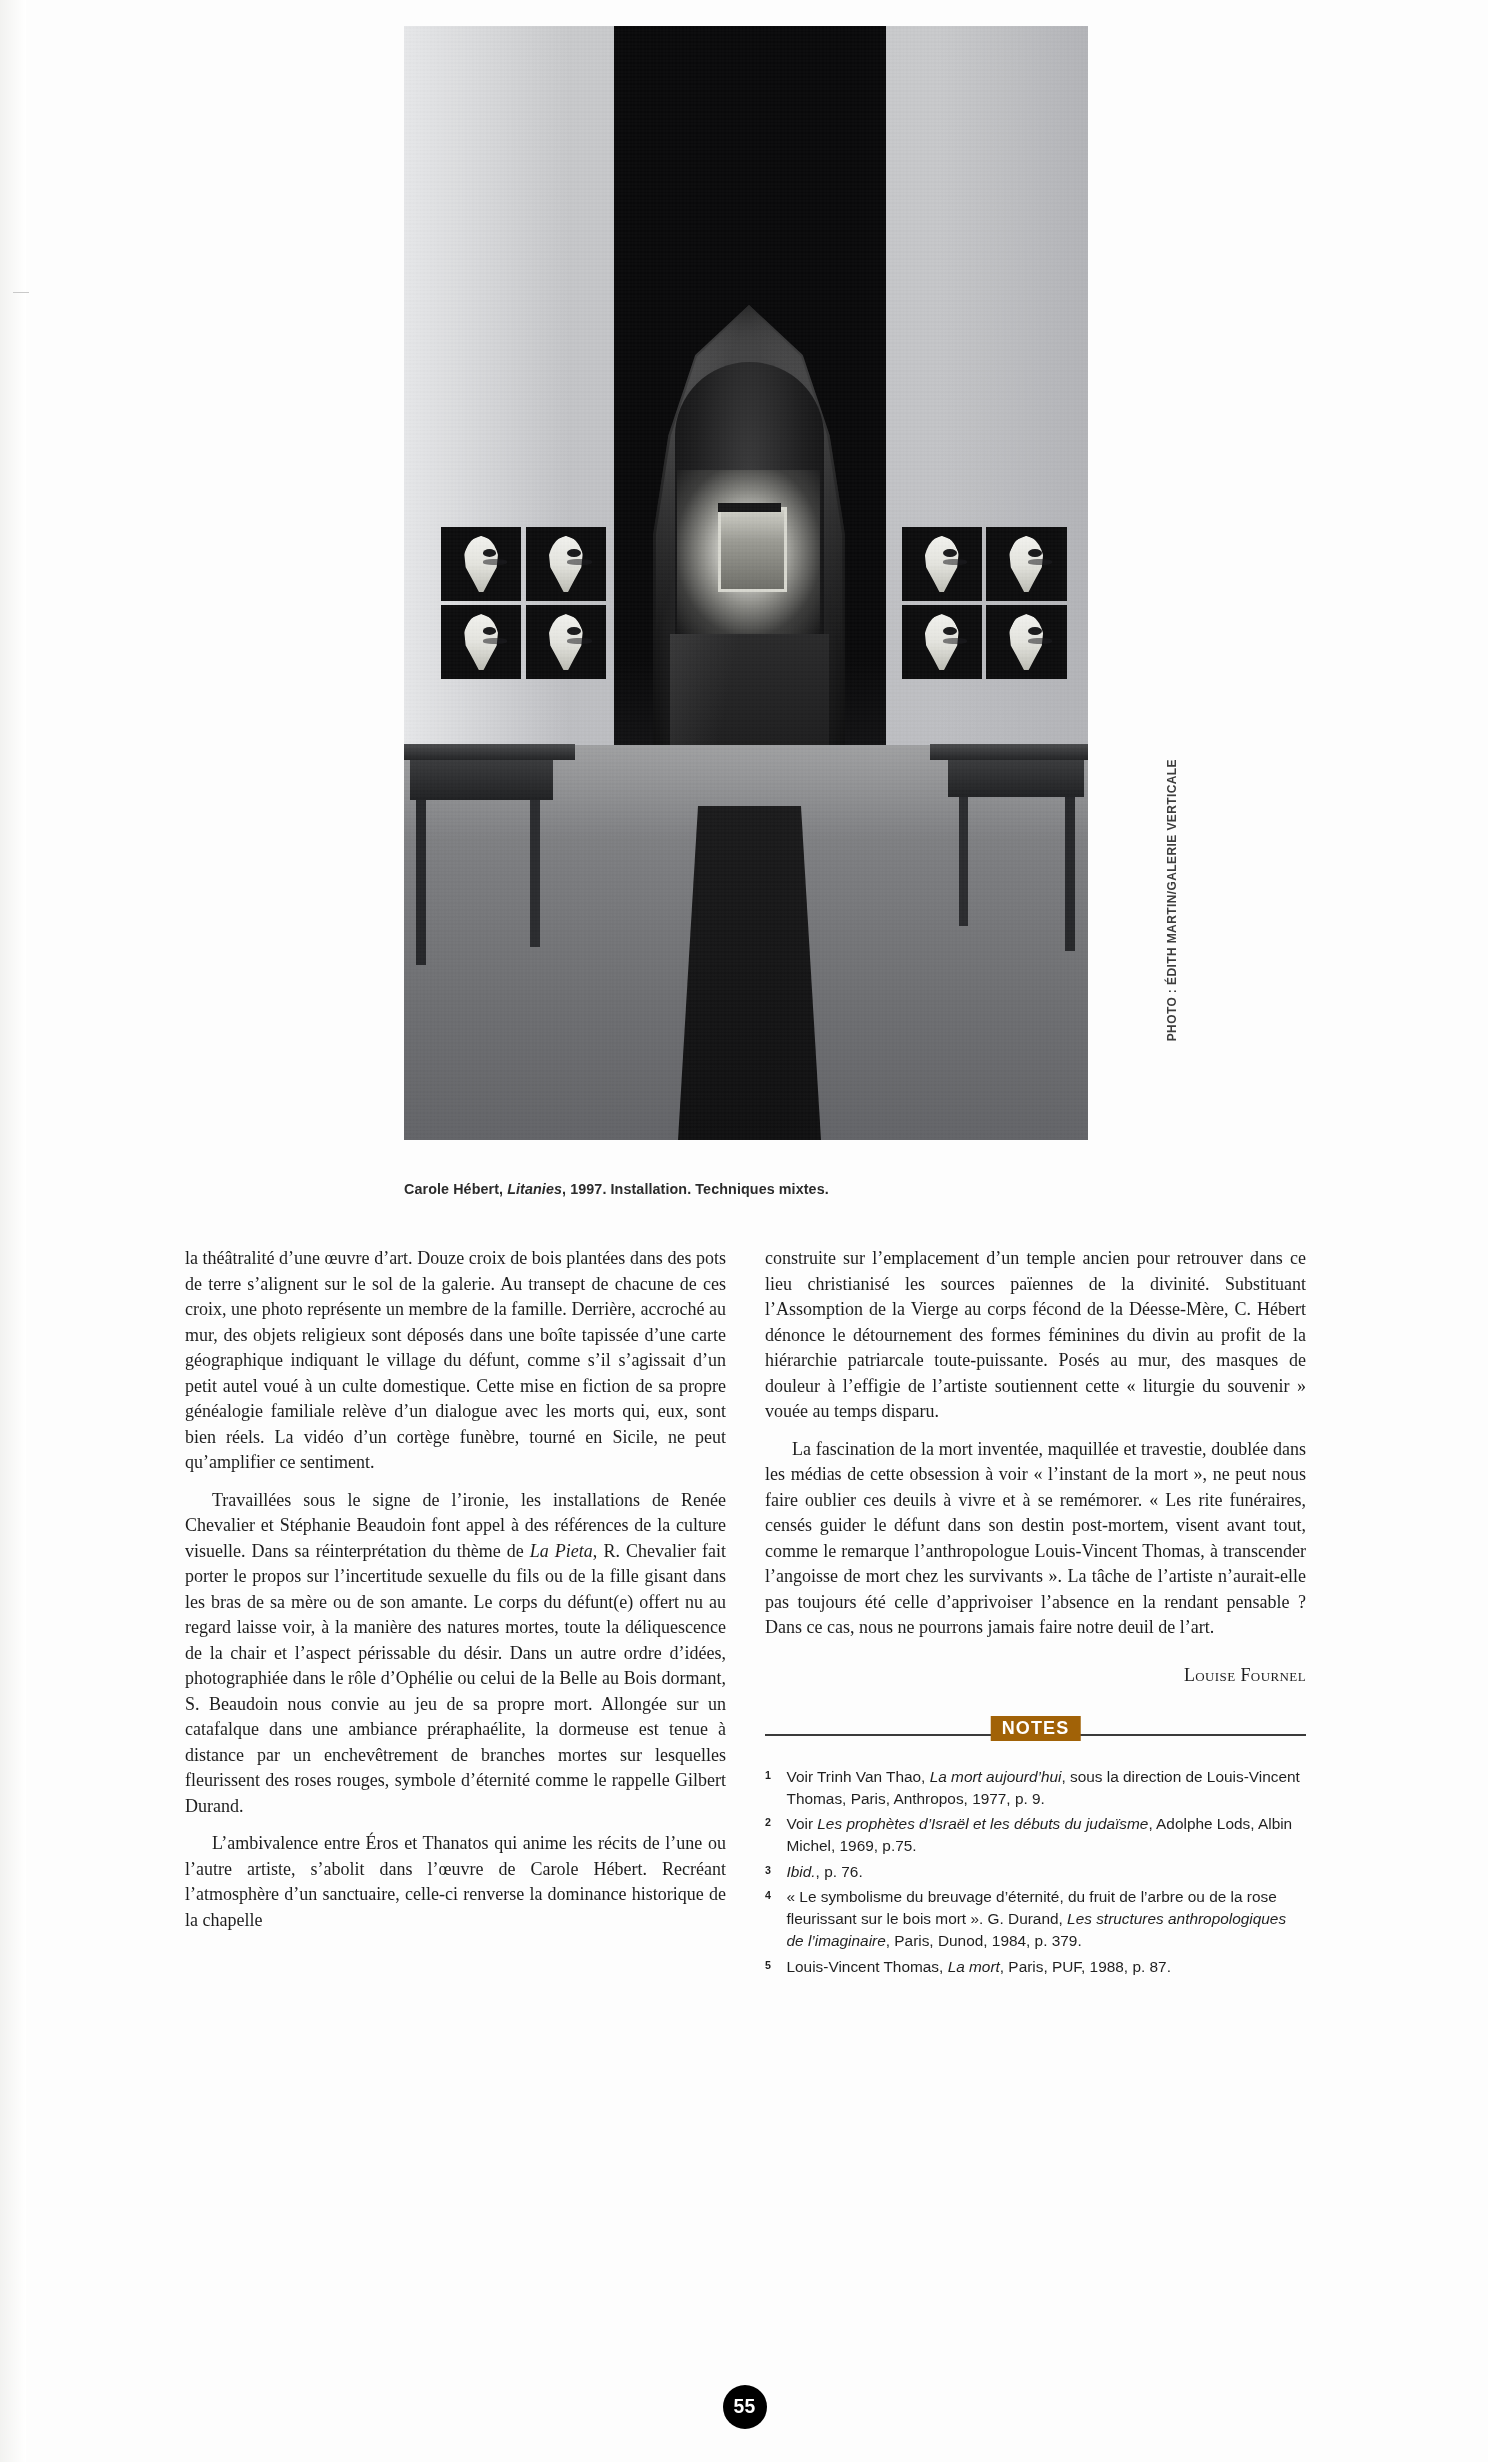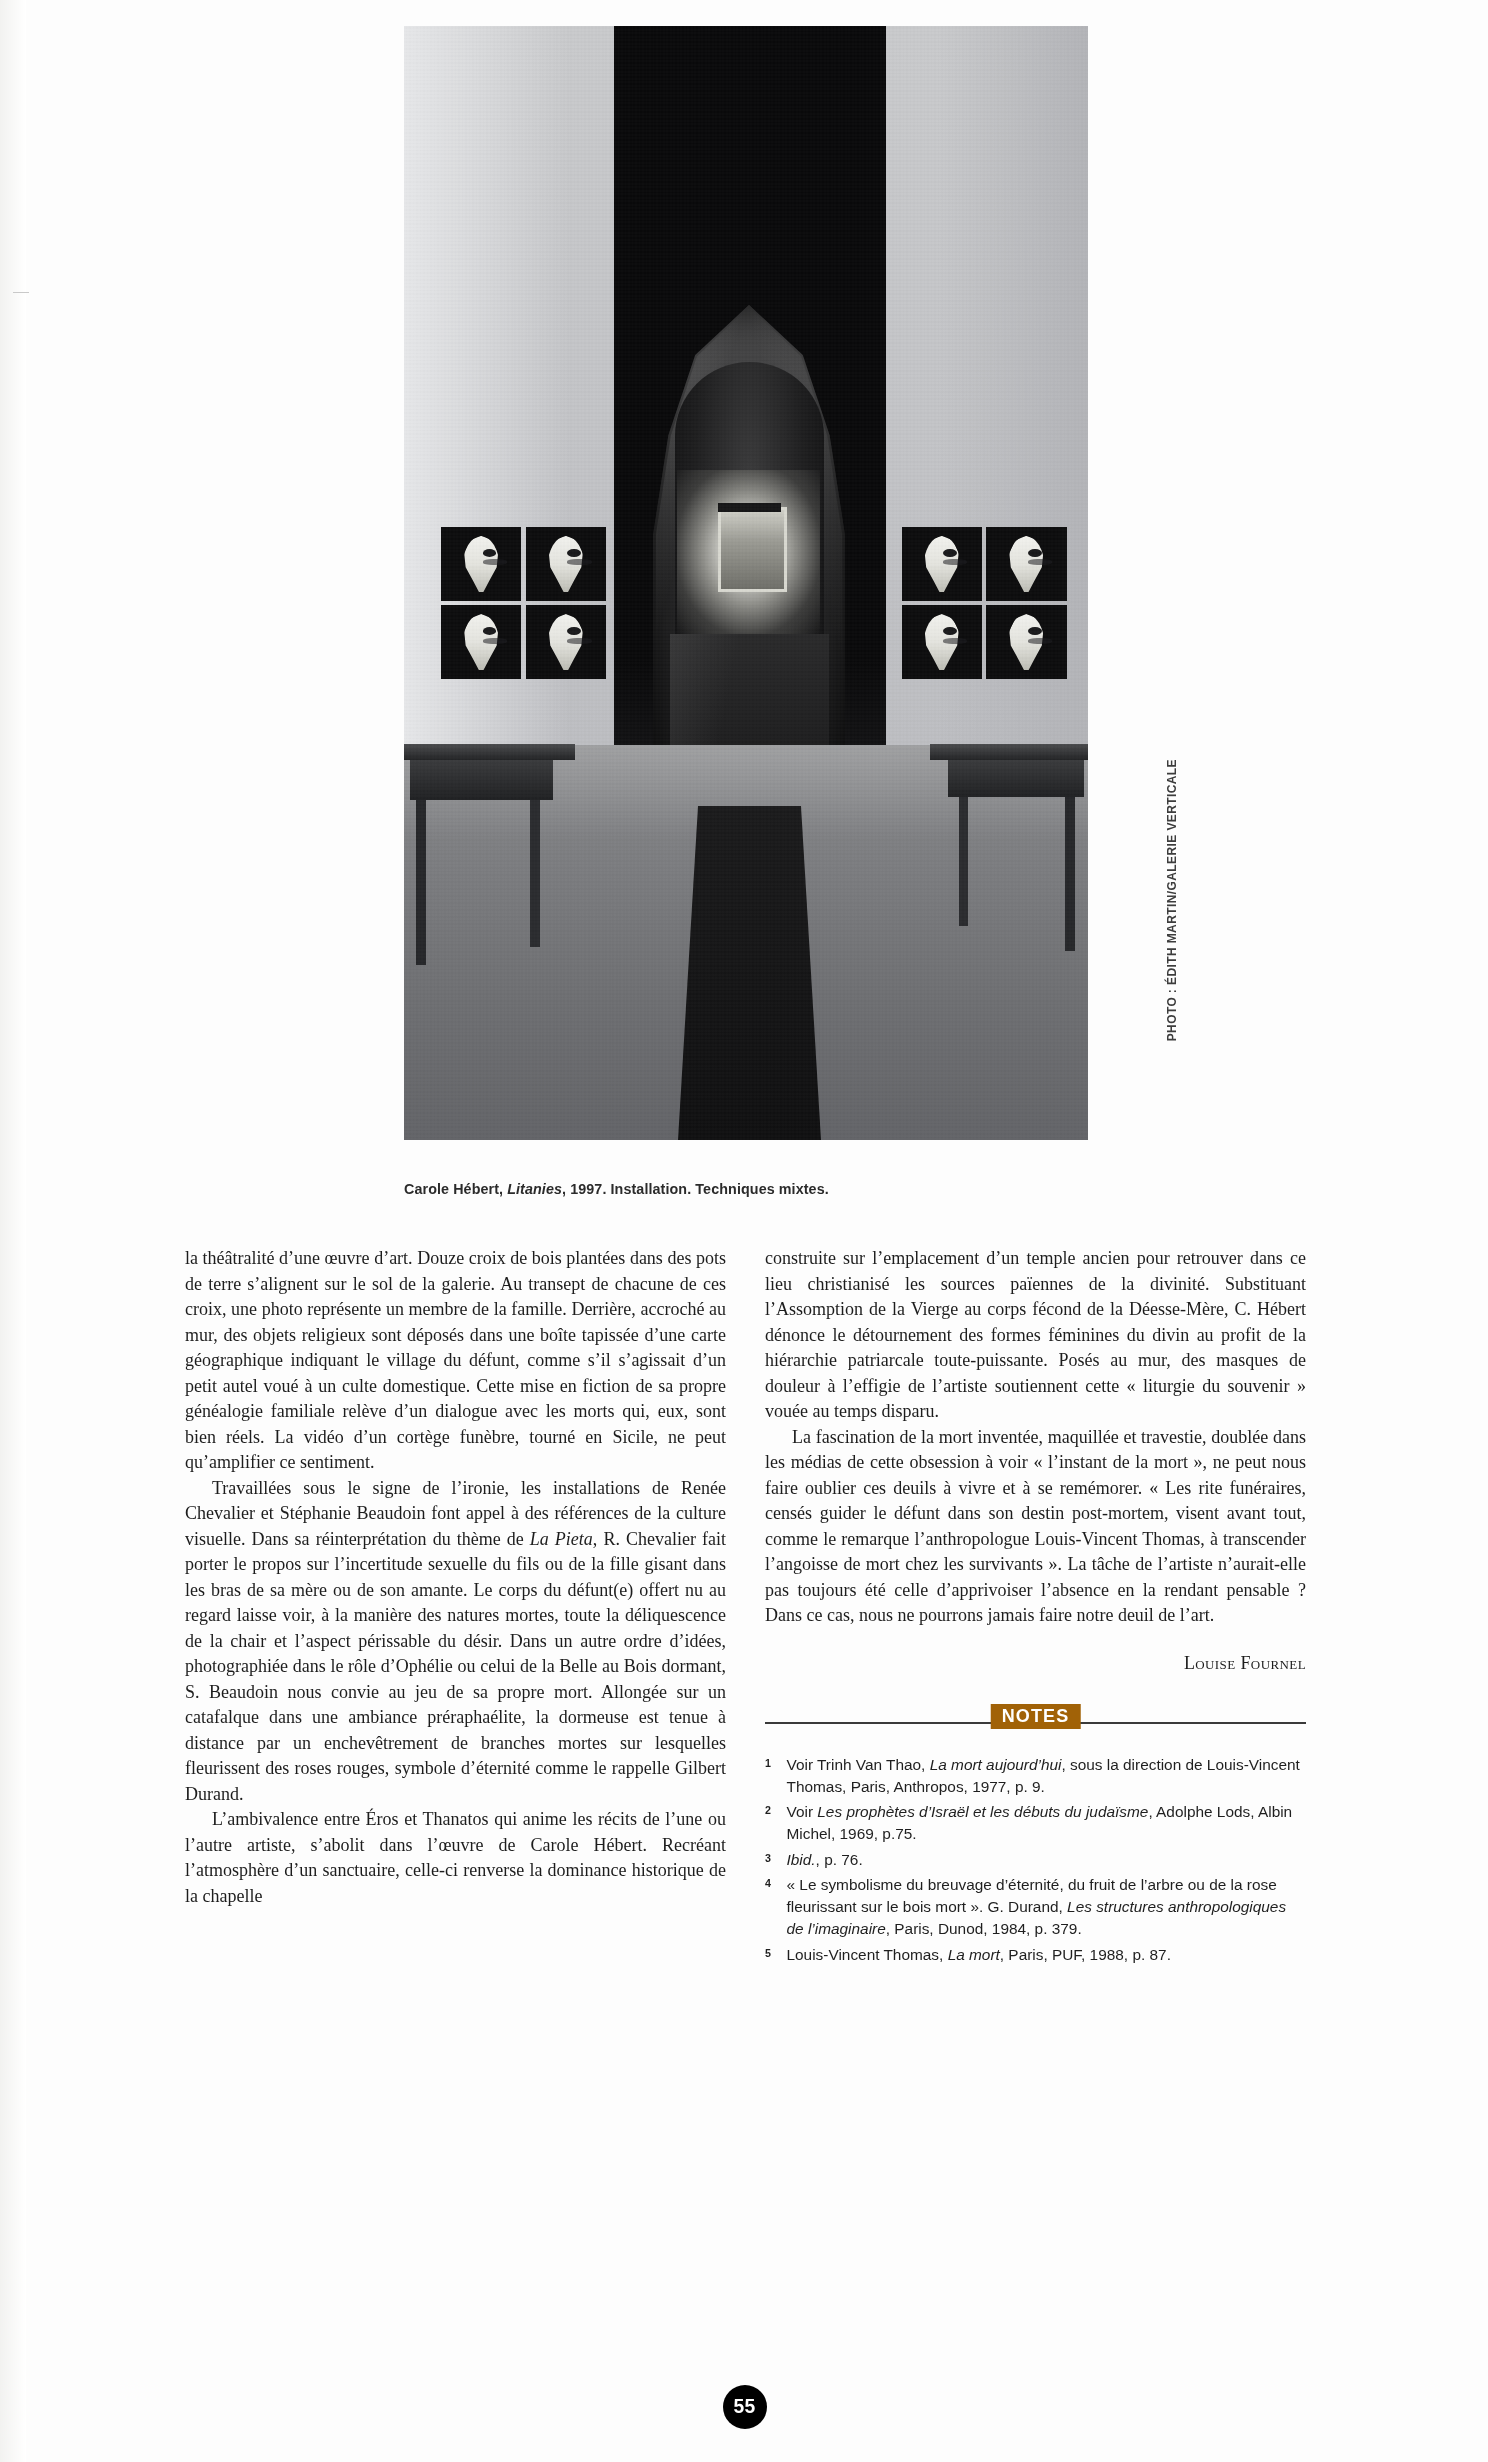--- a/index.html
+++ b/index.html
@@ -314,21 +314,21 @@
   .col { width: 541px; }
   .col p {
     margin: 0;
     font-size: 18px;
     line-height: 25.5px;
     text-align: justify;
     text-justify: inter-word;
     hyphens: manual;
     color: #1d1d1d;
   }
-  .col p + p { text-indent: 27px; }
+  .col p + p { text-indent: 27px; margin-top: 12px; }
   .col p i { font-style: italic; }
 
   .byline {
     margin-top: 24px;
     text-align: right;
     font-size: 18px;
     font-variant: small-caps;
     letter-spacing: 0.4px;
     color: #1d1d1d;
   }

